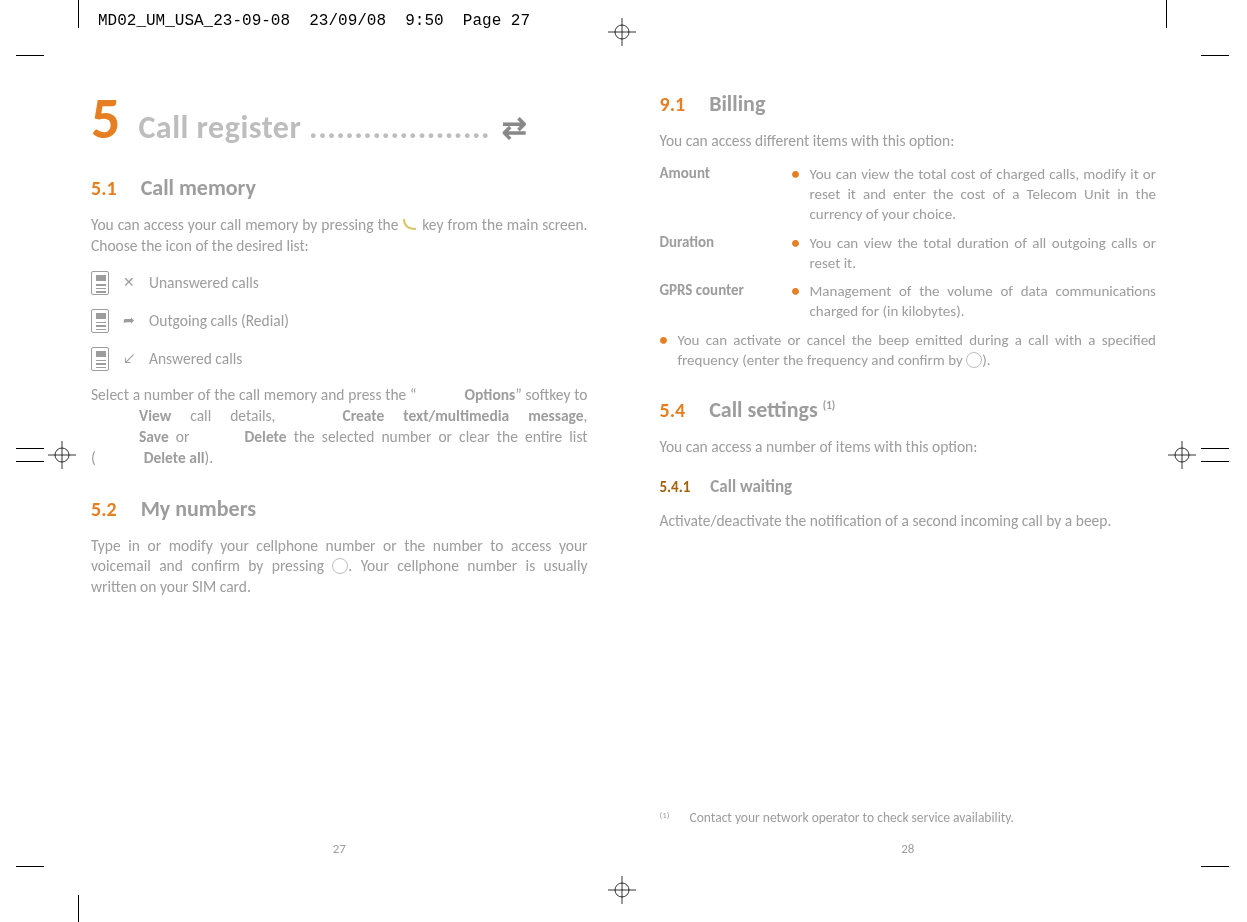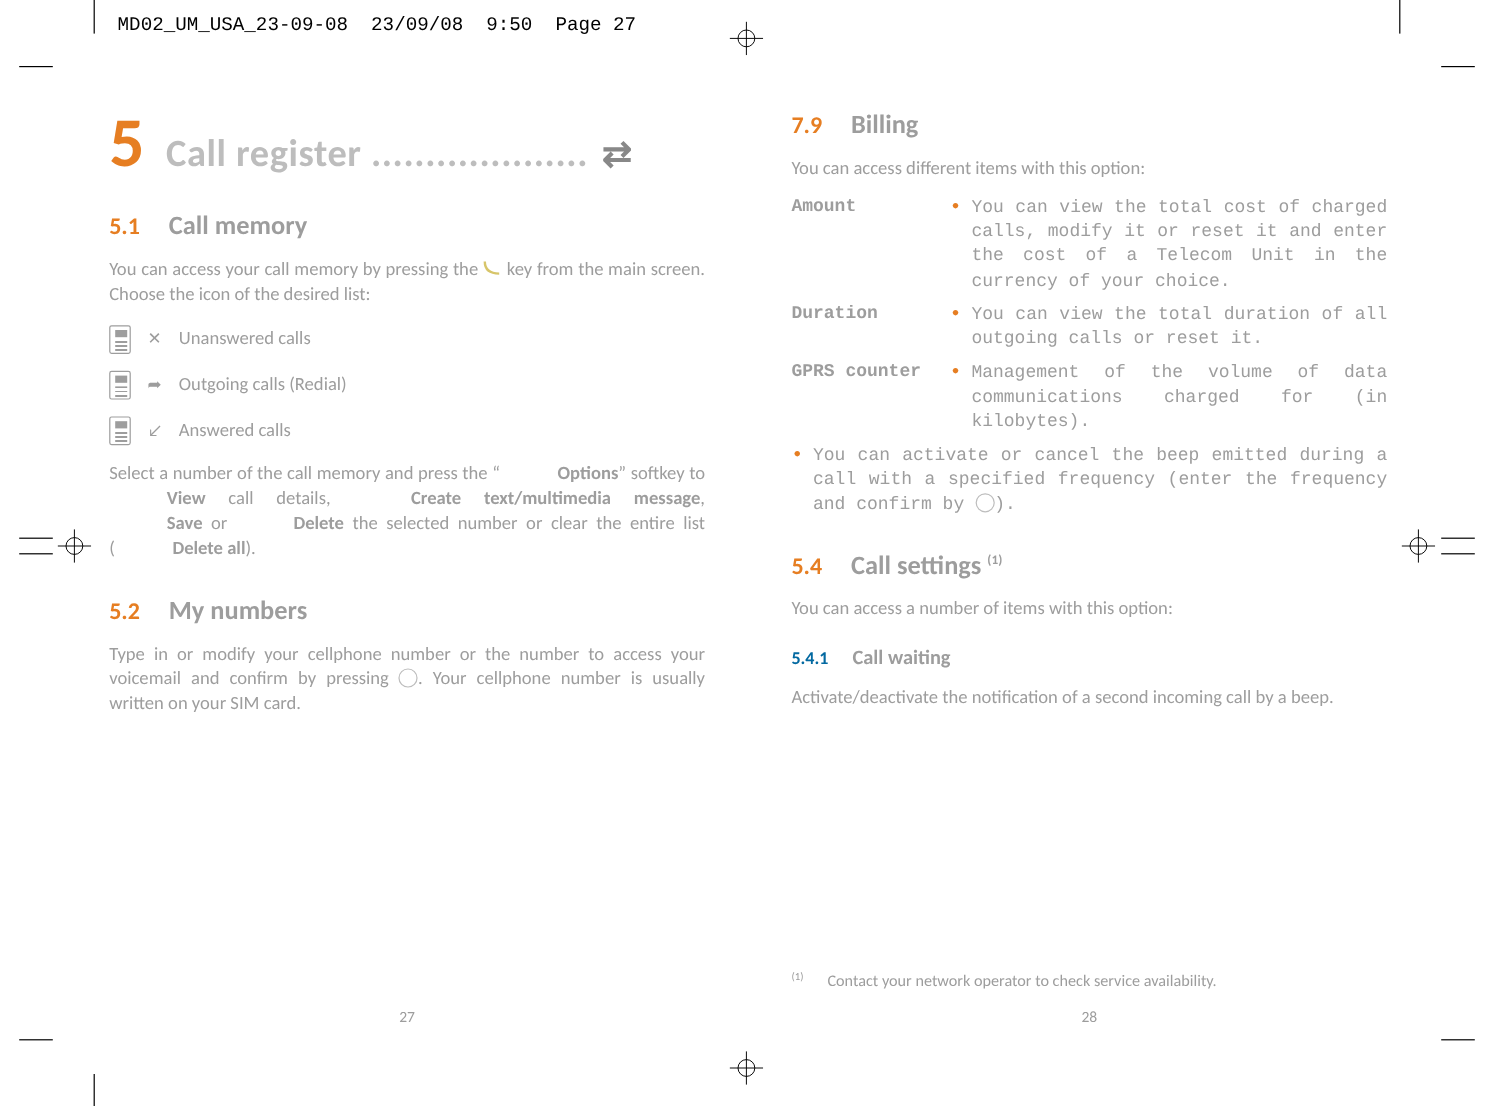--- a/index.html
+++ b/index.html
@@ -73,21 +73,21 @@
   .chap-num { color: #e67e22; font-size: 58px; font-weight: 700; line-height: 1; }
   .chap-title { color: #bdbdbd; font-size: 32px; font-weight: 600; letter-spacing: .5px; }
   .swap-icon { color: #888; font-size: 30px; margin-left: 4px; }
 
   .sec { display: flex; gap: 24px; align-items: baseline; margin-top: 26px; }
   .sec .num { color: #e67e22; font-size: 20px; font-weight: 600; }
   .sec .title { color: #9d9d9d; font-size: 22px; font-weight: 600; }
   .sec sup { font-size: 11px; vertical-align: super; }
 
   .subsec { display: flex; gap: 20px; align-items: baseline; margin-top: 18px; }
-  .subsec .num { color: #0369a1; font-size: 15px; font-weight: 600; }
+  .subsec .num { color: #a16207; font-size: 15px; font-weight: 600; }
   .subsec .title { color: #9d9d9d; font-size: 17px; font-weight: 700; }
 
   p.body, .body {
     font-size: 15.5px;
     line-height: 1.35;
     margin: 14px 0 0 0;
     text-align: justify;
   }
   .b { color: #9d9d9d; font-weight: 700; padding-left: 48px; }
 
@@ -102,21 +102,21 @@
       linear-gradient(#9d9d9d,#9d9d9d) 4px 3px / 10px 6px no-repeat,
       repeating-linear-gradient(#9d9d9d 0 1.5px, transparent 1.5px 3.5px) 4px 12px / 10px 9px no-repeat;
     border: 1px solid #9d9d9d;
     border-radius: 2px;
     box-sizing: border-box;
     flex: 0 0 auto;
   }
   .small-mark { font-size: 14px; color: #9d9d9d; width: 12px; display: inline-block; }
 
   .dl { margin-top: 12px; }
-  .dl-row { display: flex; gap: 8px; margin-top: 8px; font-family: Liberation Mono, monospace; }
+  .dl-row { display: flex; gap: 8px; margin-top: 8px; }
   .dl-row .term { flex: 0 0 124px; font-weight: 700; color: #9d9d9d; font-size: 15px; }
   .dl-row .bullet { color: #e67e22; font-weight: 700; flex: 0 0 10px; }
   .dl-row .def { flex: 1 1 auto; font-size: 15px; line-height: 1.35; text-align: justify; }
 
   .footnote {
     position: absolute;
     bottom: 36px;
     left: 6px; right: 6px;
     font-size: 13.5px;
     color: #9d9d9d;
@@ -245,21 +245,21 @@
 
     <p class="body">
       <span>Type in or modify your cellphone number or the number to access your voicemail and confirm by pressing </span><span class="circle-key"></span><span>. Your cellphone number is usually written on your SIM card.</span>
     </p>
 
     <div class="pagenum">27</div>
   </div>
 
   <div class="page">
     <div class="sec" style="margin-top:4px">
-      <span class="num">7.9</span>
+      <span class="num">9.1</span>
       <span class="title">Billing</span>
     </div>
     <p class="body">You can access different items with this option:</p>
 
     <div class="dl">
       <div class="dl-row">
         <span class="term">Amount</span>
         <span class="bullet">•</span>
         <span class="def">You can view the total cost of charged calls, modify it or reset it and enter the cost of a Telecom Unit in the currency of your choice.</span>
       </div>

